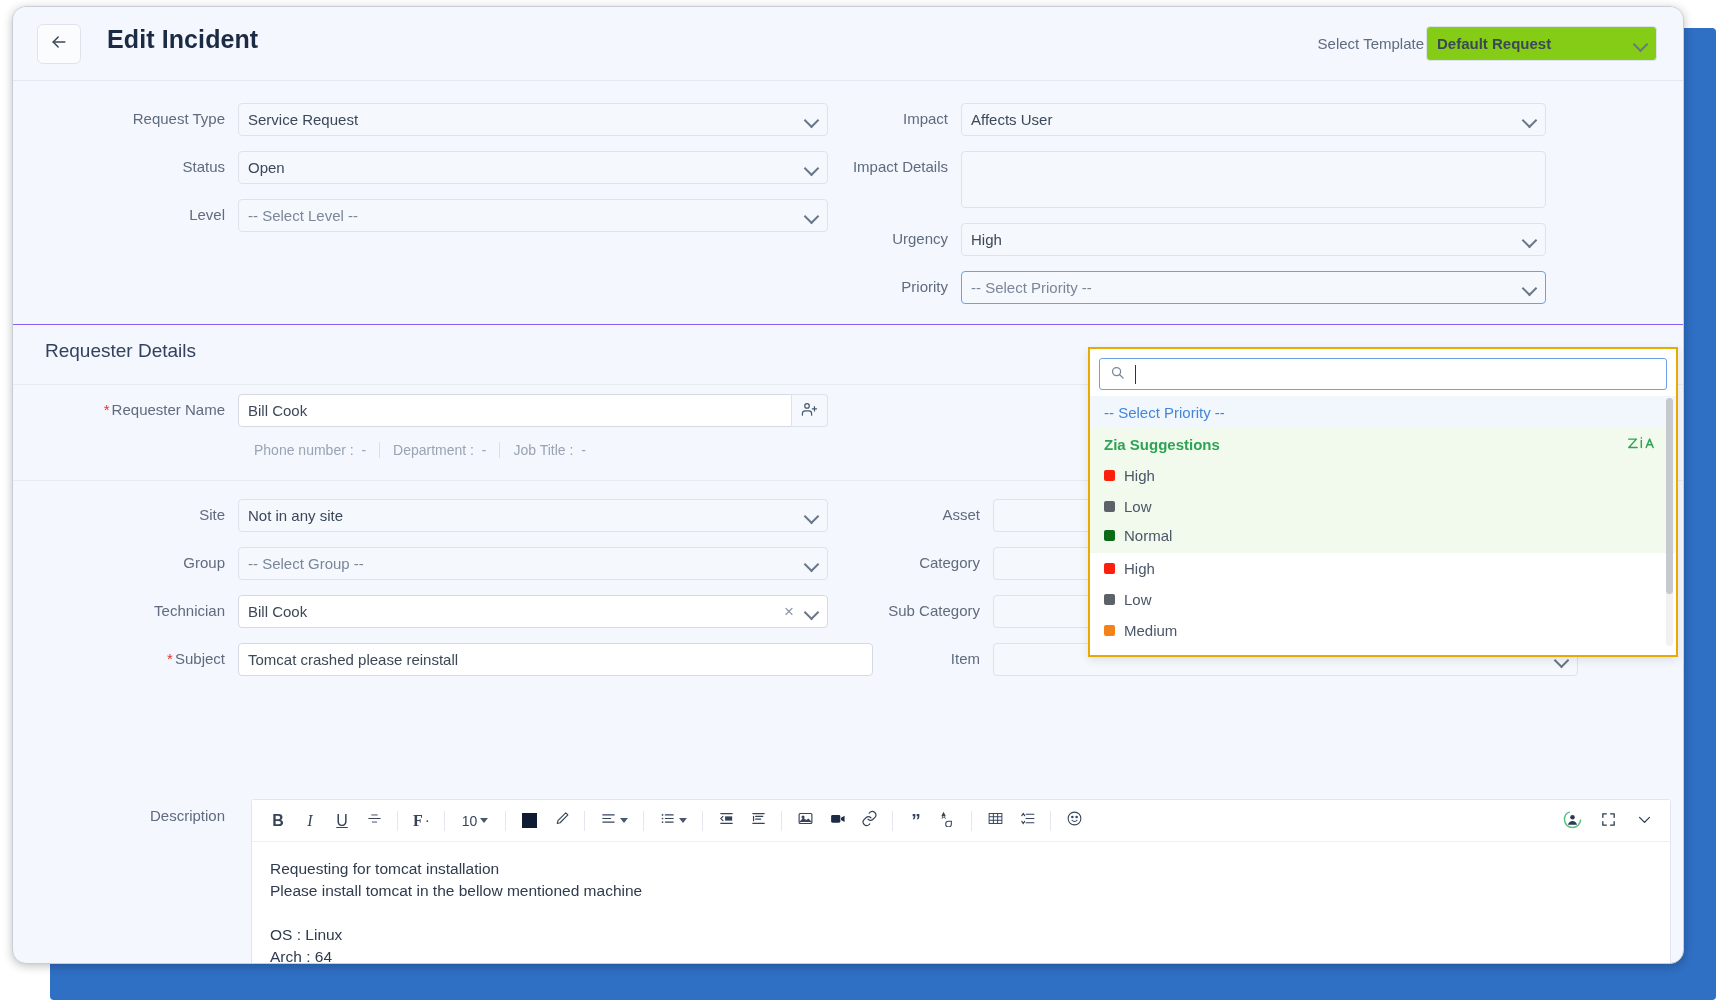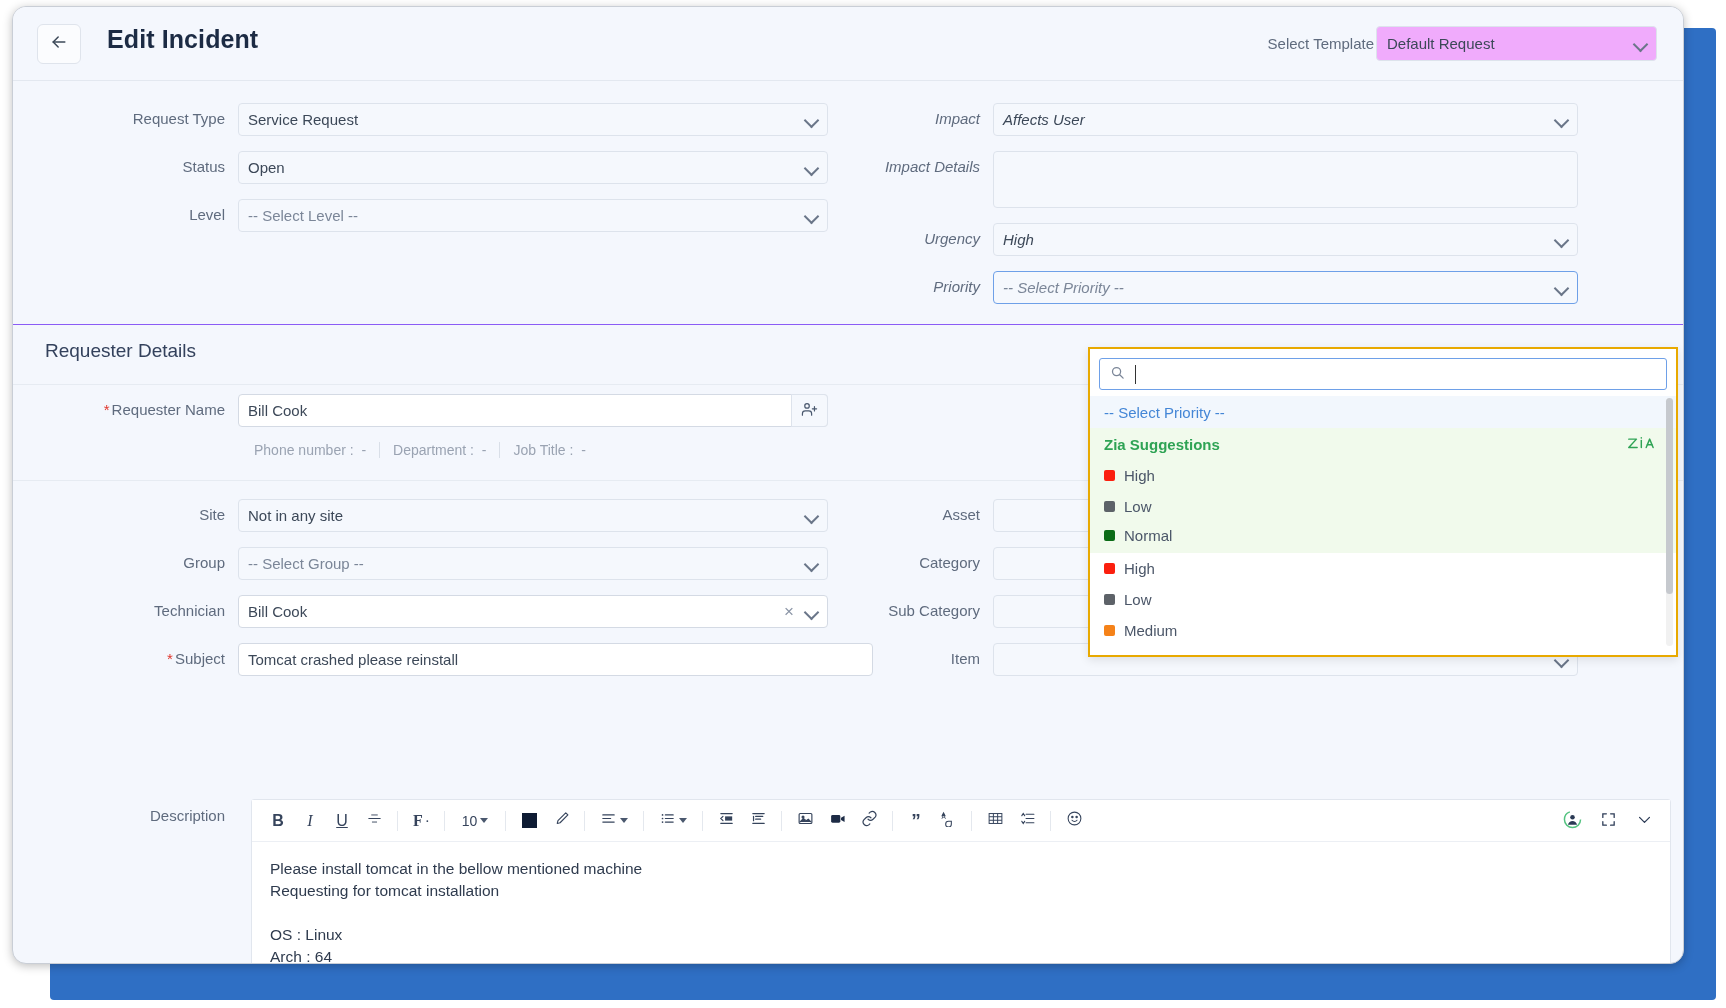--- a/index.html
+++ b/index.html
@@ -45,21 +45,21 @@
     position:absolute; right:26px; top:19px;
     display:flex; align-items:center; gap:2px;
   }
   #template-label { font-size:15px; color:#5f6b7e; }
   .select-box {
     position:relative; background:#f5f8fd; border:1px solid #dde3ec;
     border-radius:4px; height:33px; display:flex; align-items:center;
     padding:0 30px 0 10px; font-size:15px; color:#3c4858;
     cursor:pointer;
   }
-  #template-select { width:281px; height:35px; background:#f0abfc; }
+  #template-select { width:231px; height:35px; background:#84cc16;font-weight:bold; }
   .caret {
     position:absolute; right:10px; top:50%; width:11px; height:11px;
     margin-top:-6px;
   }
   .caret::before {
     content:""; position:absolute; left:0; top:1px;
     width:9px; height:9px;
     border-right:2px solid #6a7689; border-bottom:2px solid #6a7689;
     transform:rotate(45deg);
   }
@@ -77,21 +77,21 @@
   .finput {
     position:relative; background:#f5f8fd; border:1px solid #dde3ec;
     border-radius:4px; height:33px;
     display:flex; align-items:center; padding:0 30px 0 9px;
     font-size:15px; color:#3c4858;
   }
   .finput.placeholder { color:#7b8698; }
   .finput.plain { padding-right:9px; }
   
   #left-col { position:absolute; left:0; top:0; width:860px; }
-  #right-col { position:absolute; left:860px; top:0; width:800px;font-style:italic; }
+  #right-col { position:absolute; left:828px; top:0; width:800px; }
   .lf .flabel { width:225px; }
   .lf .finput { width:590px; }
   .rf .flabel { width:120px; }
   .rf .finput { width:585px; }
   
   #requester-section {
     position:absolute; left:0; top:243px; width:1670px;
     border-top:1px solid #8b5cf6;
   }
   #requester-title {
@@ -565,22 +565,22 @@
               <span>
                 <svg viewBox="0 0 24 24" fill="none" stroke="#2b3a55" stroke-width="1.8" stroke-linecap="round" stroke-linejoin="round">
                   <polyline points="5 9 12 16 19 9"></polyline>
                 </svg>
               </span>
             </div>
           </div>
         </div>
 
         <div id="editor-body">
+          <div>Requesting for tomcat installation</div>
           <div>Please install tomcat in the bellow mentioned machine</div>
-          <div>Requesting for tomcat installation</div>
           <div>&nbsp;</div>
           <div>OS : Linux</div>
           <div>Arch : 64</div>
 
         </div>
       </div>
     </div>
 
   </div>
 

